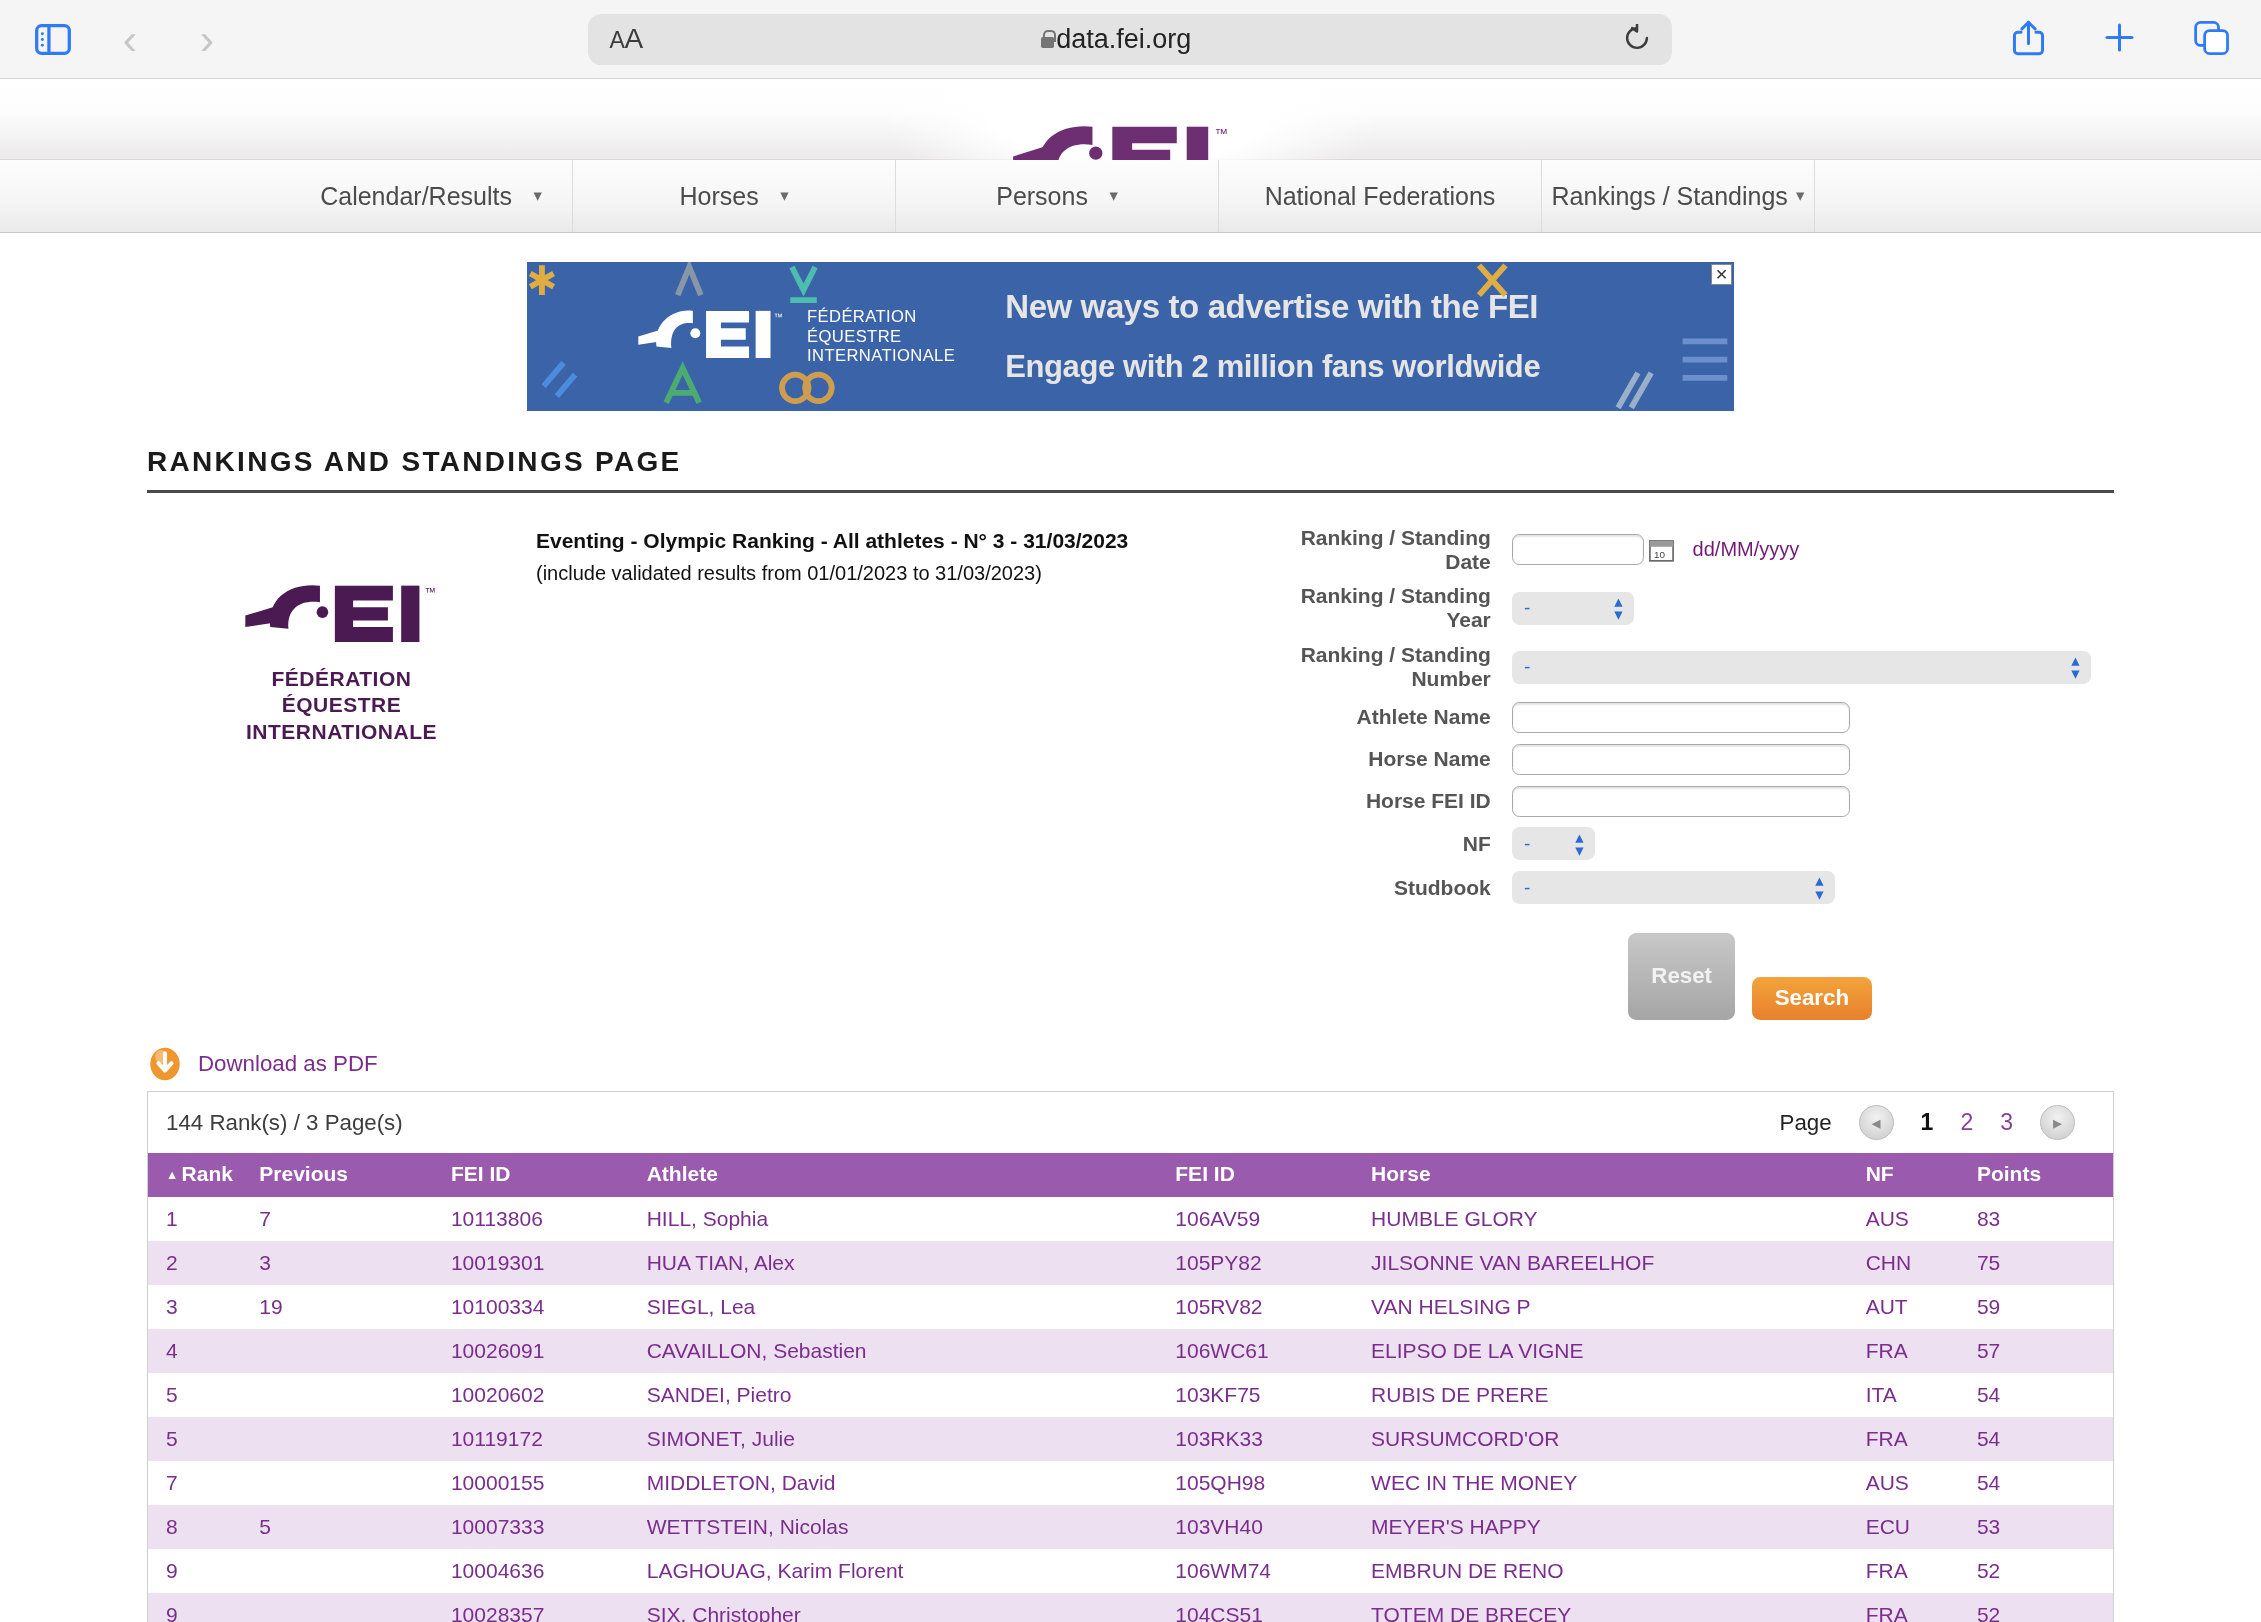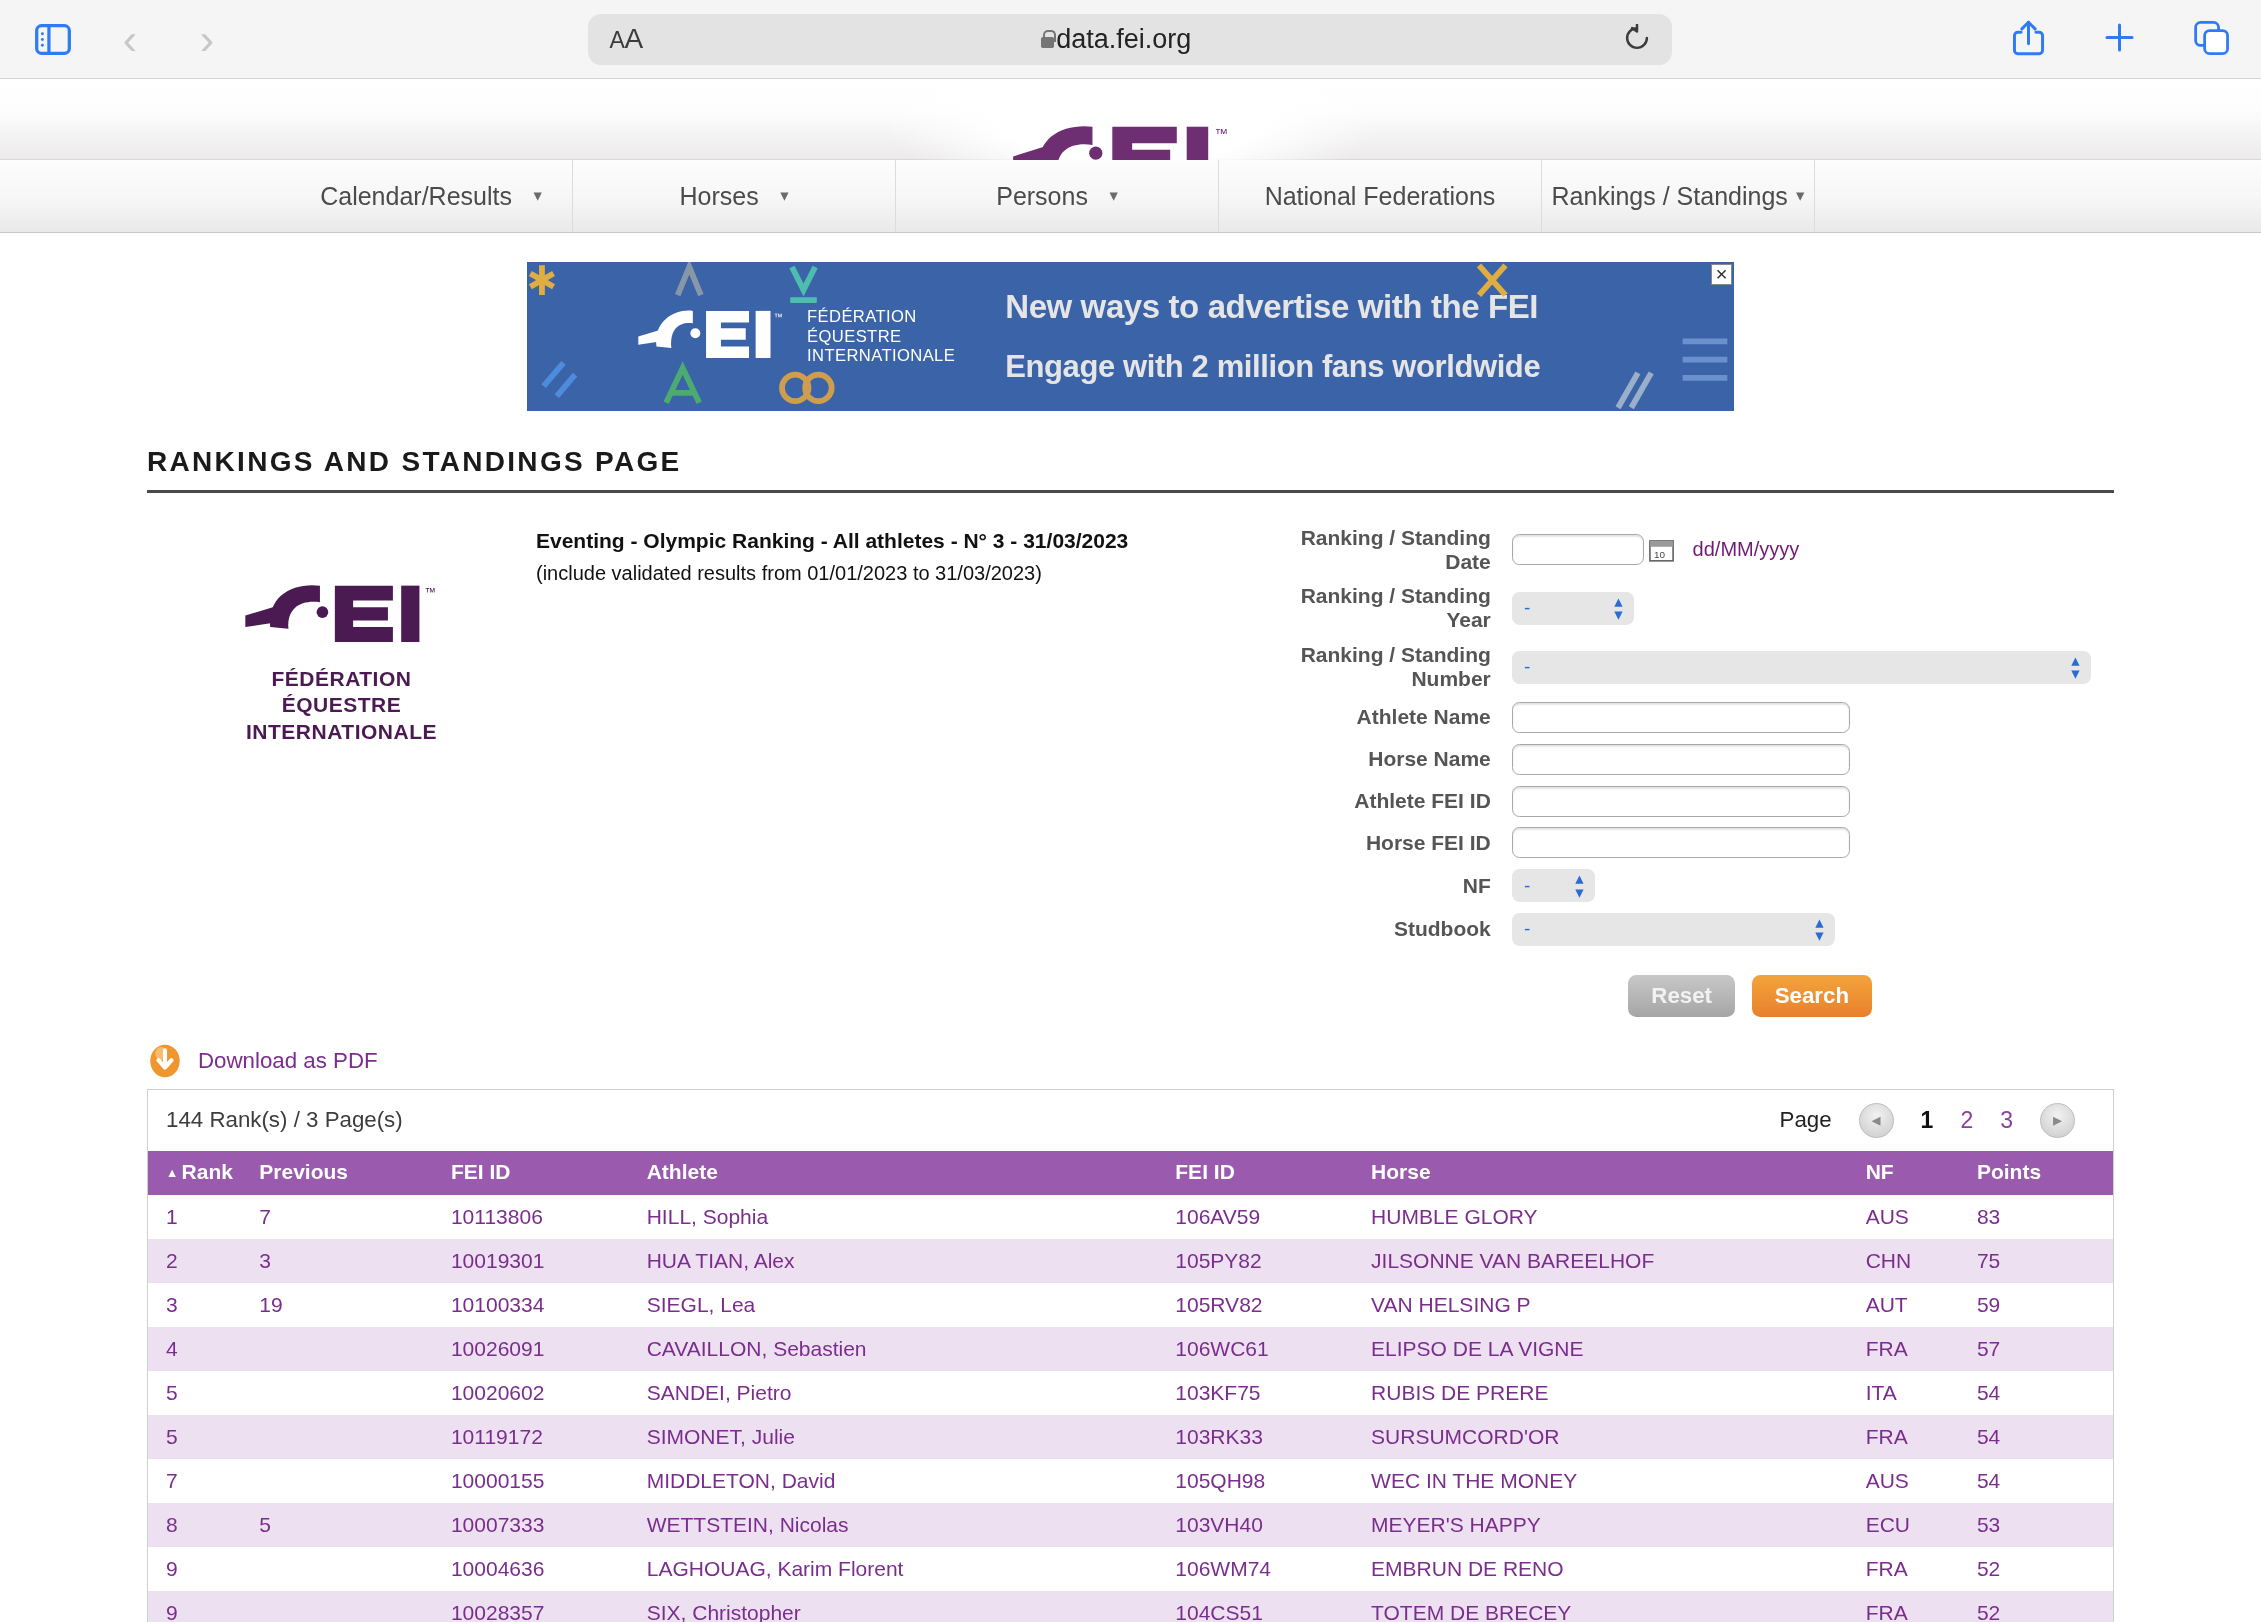--- a/index.html
+++ b/index.html
@@ -199,21 +199,21 @@
   .sel-w-sb { width: 323px; }
   .cal-ico { width:40px;height:26.5px; margin-left:5px; position:relative;}
   .date-hint { font-size:20px; color:#701a75; margin-left:3.3px;}
 
   .btn-row { display:flex; justify-content:flex-end; gap: 16.6px; margin-top: 18px; padding-right: 389px;}
   .btn {
     border-radius:8.3px; padding: 8.3px 23px; font-size:22.3px; font-weight:bold; color:#fff;
     cursor:pointer; border:none;
   }
   .btn-reset { background: linear-gradient(#c8c8c8,#a5a5a5); color:#f2f2f2;}
-  .btn-search { background: linear-gradient(#f3a43c,#e8802b); }
+  .btn-search { background: linear-gradient(#f3a43c,#e8802b); margin-top: 44px; }
 
   
   .results { margin: 25px 147px 0 147px; }
   .dl-row { display:flex; align-items:center; gap: 15px; }
   .pdf-ico { width:36px; height:38px; position:relative;}
   .dl-text { font-size: 22.3px; color:#7b2d8e; cursor:pointer;}
 
   .res-box { border:0.8px solid #cfcfcf; border-top:0.8px solid #cfcfcf; margin-top:8.3px;}
   .res-head { display:flex; align-items:center; padding: 13.2px 18px; }
   .res-count { font-size: 22.3px; color:#3d3d3d; }
@@ -470,24 +470,20 @@
       <div class="form-row">
         <div class="form-label">Athlete Name</div>
         <input class="txtinput" type="text" style="">
       </div>
 
       <div class="form-row">
         <div class="form-label">Horse Name</div>
         <input class="txtinput" type="text" style="">
       </div>
 
-      <div class="form-row">
-        <div class="form-label">Athlete FEI ID</div>
-        <input class="txtinput" type="text" style="">
-      </div>
 
       <div class="form-row">
         <div class="form-label">Horse FEI ID</div>
         <input class="txtinput" type="text" style="">
       </div>
 
       <div class="form-row">
         <div class="form-label">NF</div>
         <div class="sel sel-w-nf">
           <span>-</span>

